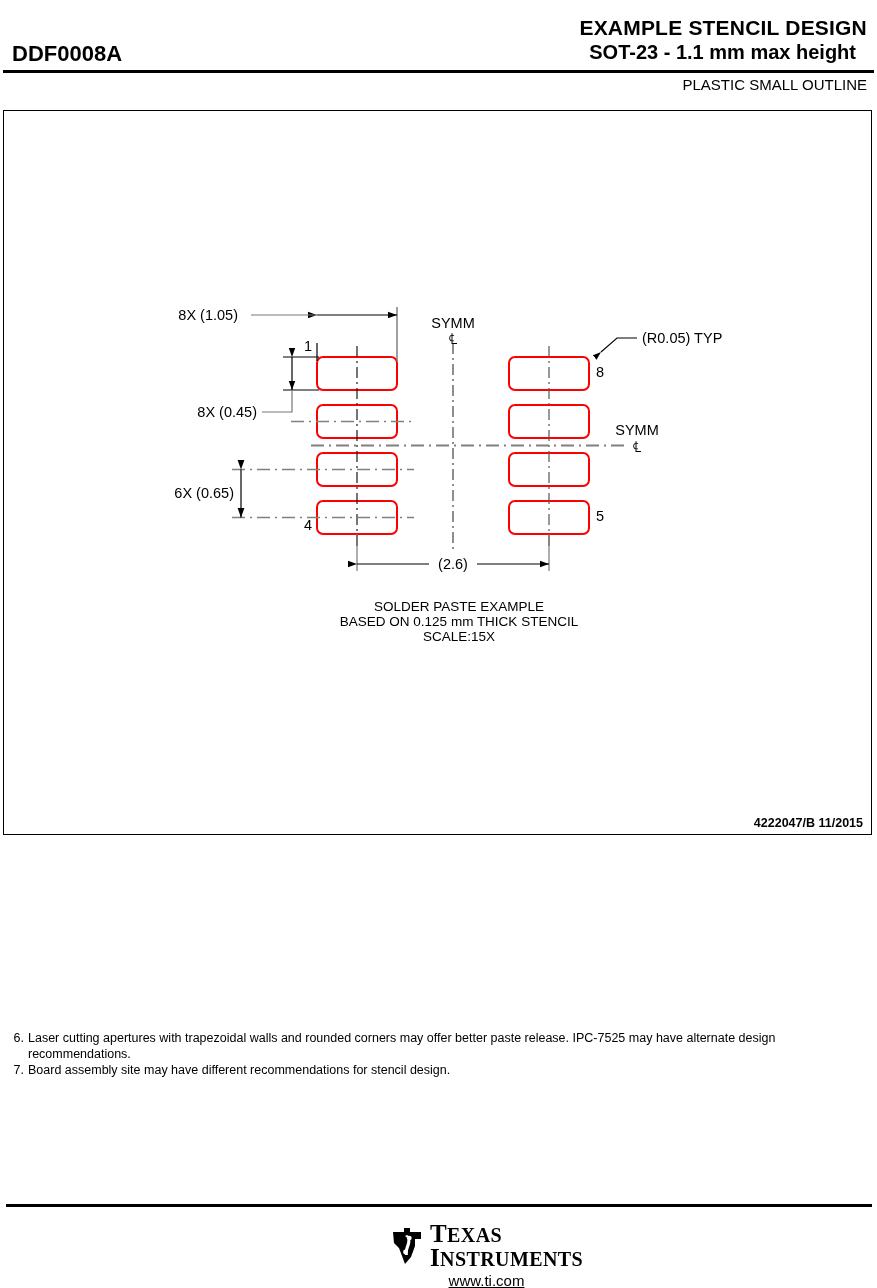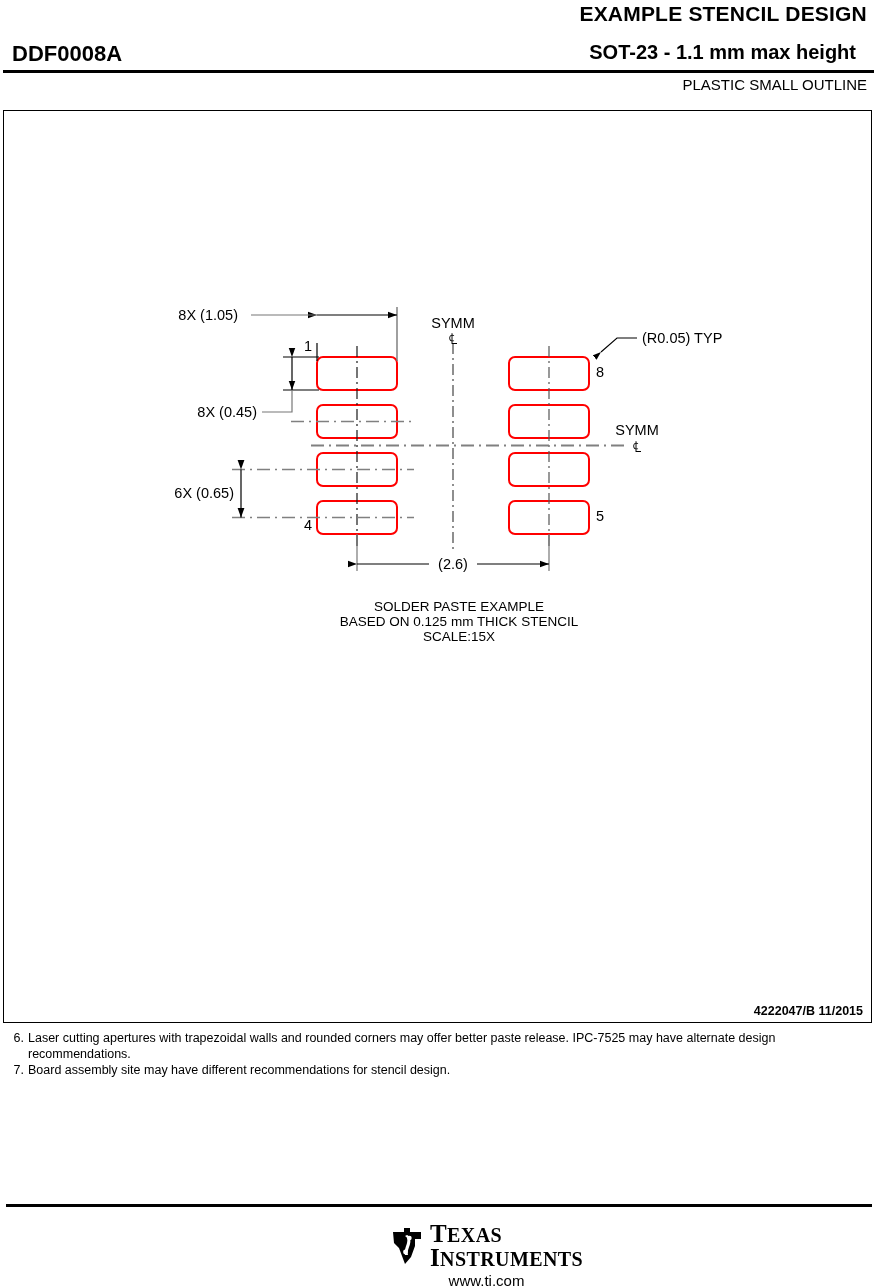--- a/index.html
+++ b/index.html
@@ -13,21 +13,21 @@
     position: relative;
     font-family: "Liberation Sans", sans-serif;
     color: #000000;
     overflow: hidden;
   }
 
   
   #header-title {
     position: absolute;
     right: 10px;
-    top: 2px;
+    top: 16px;
     font-size: 21px;
     font-weight: bold;
     letter-spacing: 0.2px;
     white-space: nowrap;
     margin-left: 44px;
   }
   #part-number {
     position: absolute;
     left: 12px;
     top: 41px;
@@ -58,21 +58,21 @@
     font-size: 15px;
     white-space: nowrap;
   }
 
   
   #drawing-frame {
     position: absolute;
     left: 3px;
     top: 110px;
     width: 869px;
-    height: 913px;
+    height: 725px;
     border: 1.6px solid #000000;
     box-sizing: border-box;
     text-align: right;
   }
   #drawing-id {
     position: absolute;
     right: 8px;
     bottom: 4px;
     font-size: 12.5px;
     font-weight: bold;
@@ -150,20 +150,21 @@
     display: block;
   }
   .ti-word .cap {
     font-size: 25px;
   }
   #ti-url {
     text-align: center;
     font-size: 15px;
     margin-top: 1px;
     font-family: "Liberation Sans", sans-serif;
+    text-decoration: underline;
   }
 </style>
 </head>
 <body>
 
 <div id="header-title">EXAMPLE STENCIL DESIGN</div>
 <div id="part-number">DDF0008A</div>
 <div id="package-descriptor">SOT-23 - 1.1 mm max height</div>
 <div id="header-rule"></div>
 <div id="package-subtitle">PLASTIC SMALL OUTLINE</div>

